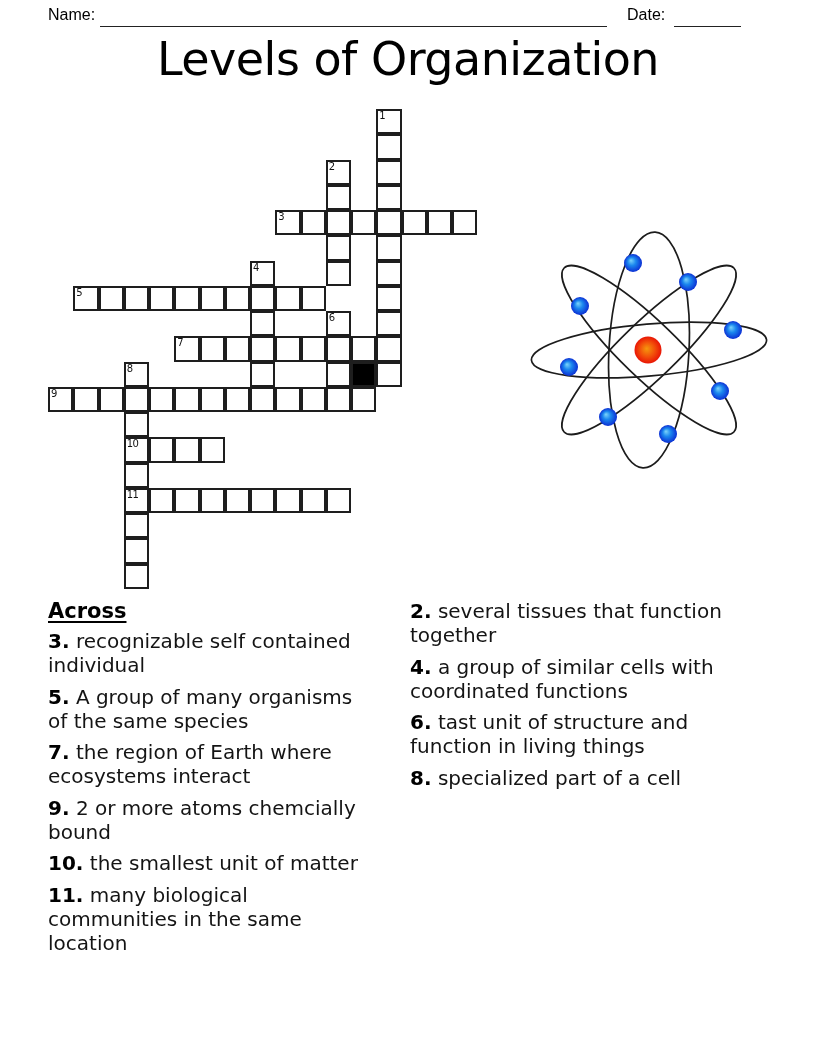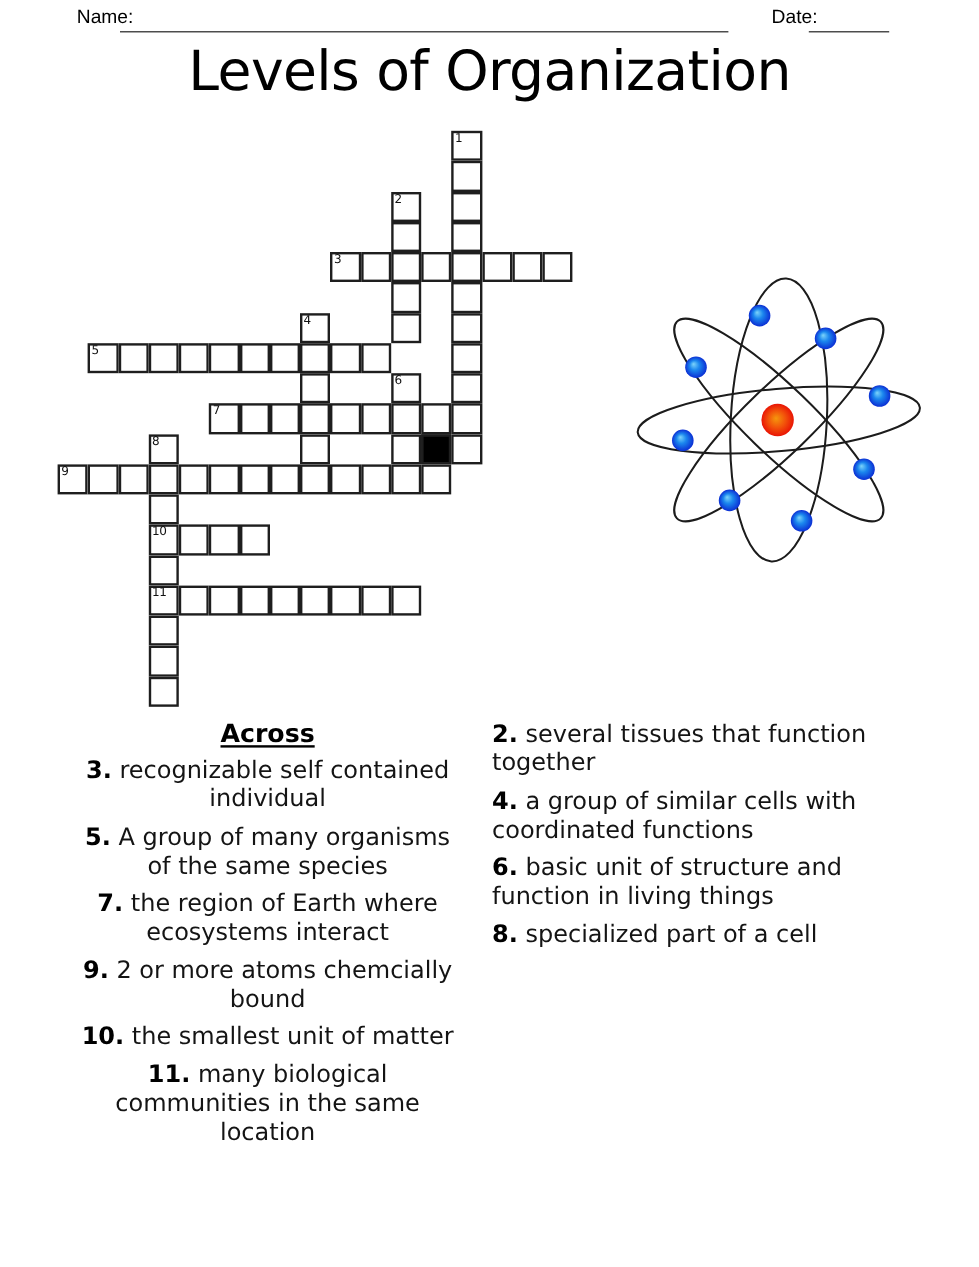--- a/index.html
+++ b/index.html
@@ -3,21 +3,21 @@
 <meta charset="utf-8">
 <style>
   html,body { margin:0; padding:0; background:#fff; }
   body {
     position:relative; width:816px; height:1056px; overflow:hidden;
     font-family:"DejaVu Sans", sans-serif; color:#111;
   }
   
   .hdr-label {
     position:absolute; font-family:"Liberation Sans", sans-serif;
-    font-size:16px; color:#000; top:6px;margin-left:16px;
+    font-size:16px; color:#000; top:6px;
   }
   .hdr-line { position:absolute; border-bottom:1.7px solid #222; height:0; top:26px; }
   #name-line { left:100px; width:507px; }
   #date-line { left:674px; width:67px; }
   
   .title {
     position:absolute; top:33px; left:0; width:816px; text-align:center;
     font-size:46px; line-height:52px; color:#000; letter-spacing:-0.5px;
   }
   
@@ -28,21 +28,21 @@
   }
   .cell.black { background:#000; }
   .num {
     position:absolute; top:-1px; left:1px; font-size:10px; line-height:12px;
     color:#111; letter-spacing:-0.5px;
   }
   
   #atom { position:absolute; left:515px; top:216px; }
   
   .clues-col { position:absolute; top:599px; width:350px; }
-  #across-col { left:48px;text-align:center; }
+  #across-col { left:48px; }
   #down-col { left:410px; }
   .clue-heading {
     font-size:21px; line-height:24px; font-weight:bold; color:#000;
     text-decoration:underline; text-decoration-thickness:2px; text-underline-offset:3px;
     margin-bottom:6px;
   }
   .clue { font-size:20px; line-height:24px; margin-bottom:7.5px; color:#141414; }
   .clue b { font-weight:bold; color:#000; }
   .ctext { white-space:pre-line; }
 </style>
@@ -204,17 +204,17 @@
 location</span></div>
     </div>
 </div>
 
 <div class="clues-col" id="down-col">
   <div id="down-list">
       <div class="clue"><b>2.</b> <span class="ctext">several tissues that function
 together</span></div>
       <div class="clue"><b>4.</b> <span class="ctext">a group of similar cells with
 coordinated functions</span></div>
-      <div class="clue"><b>6.</b> <span class="ctext">basic unit of structure and
+      <div class="clue"><b>6.</b> <span class="ctext">tast unit of structure and
 function in living things</span></div>
       <div class="clue"><b>8.</b> <span class="ctext">specialized part of a cell</span></div>
     </div>
 </div>
 
 </body></html>

